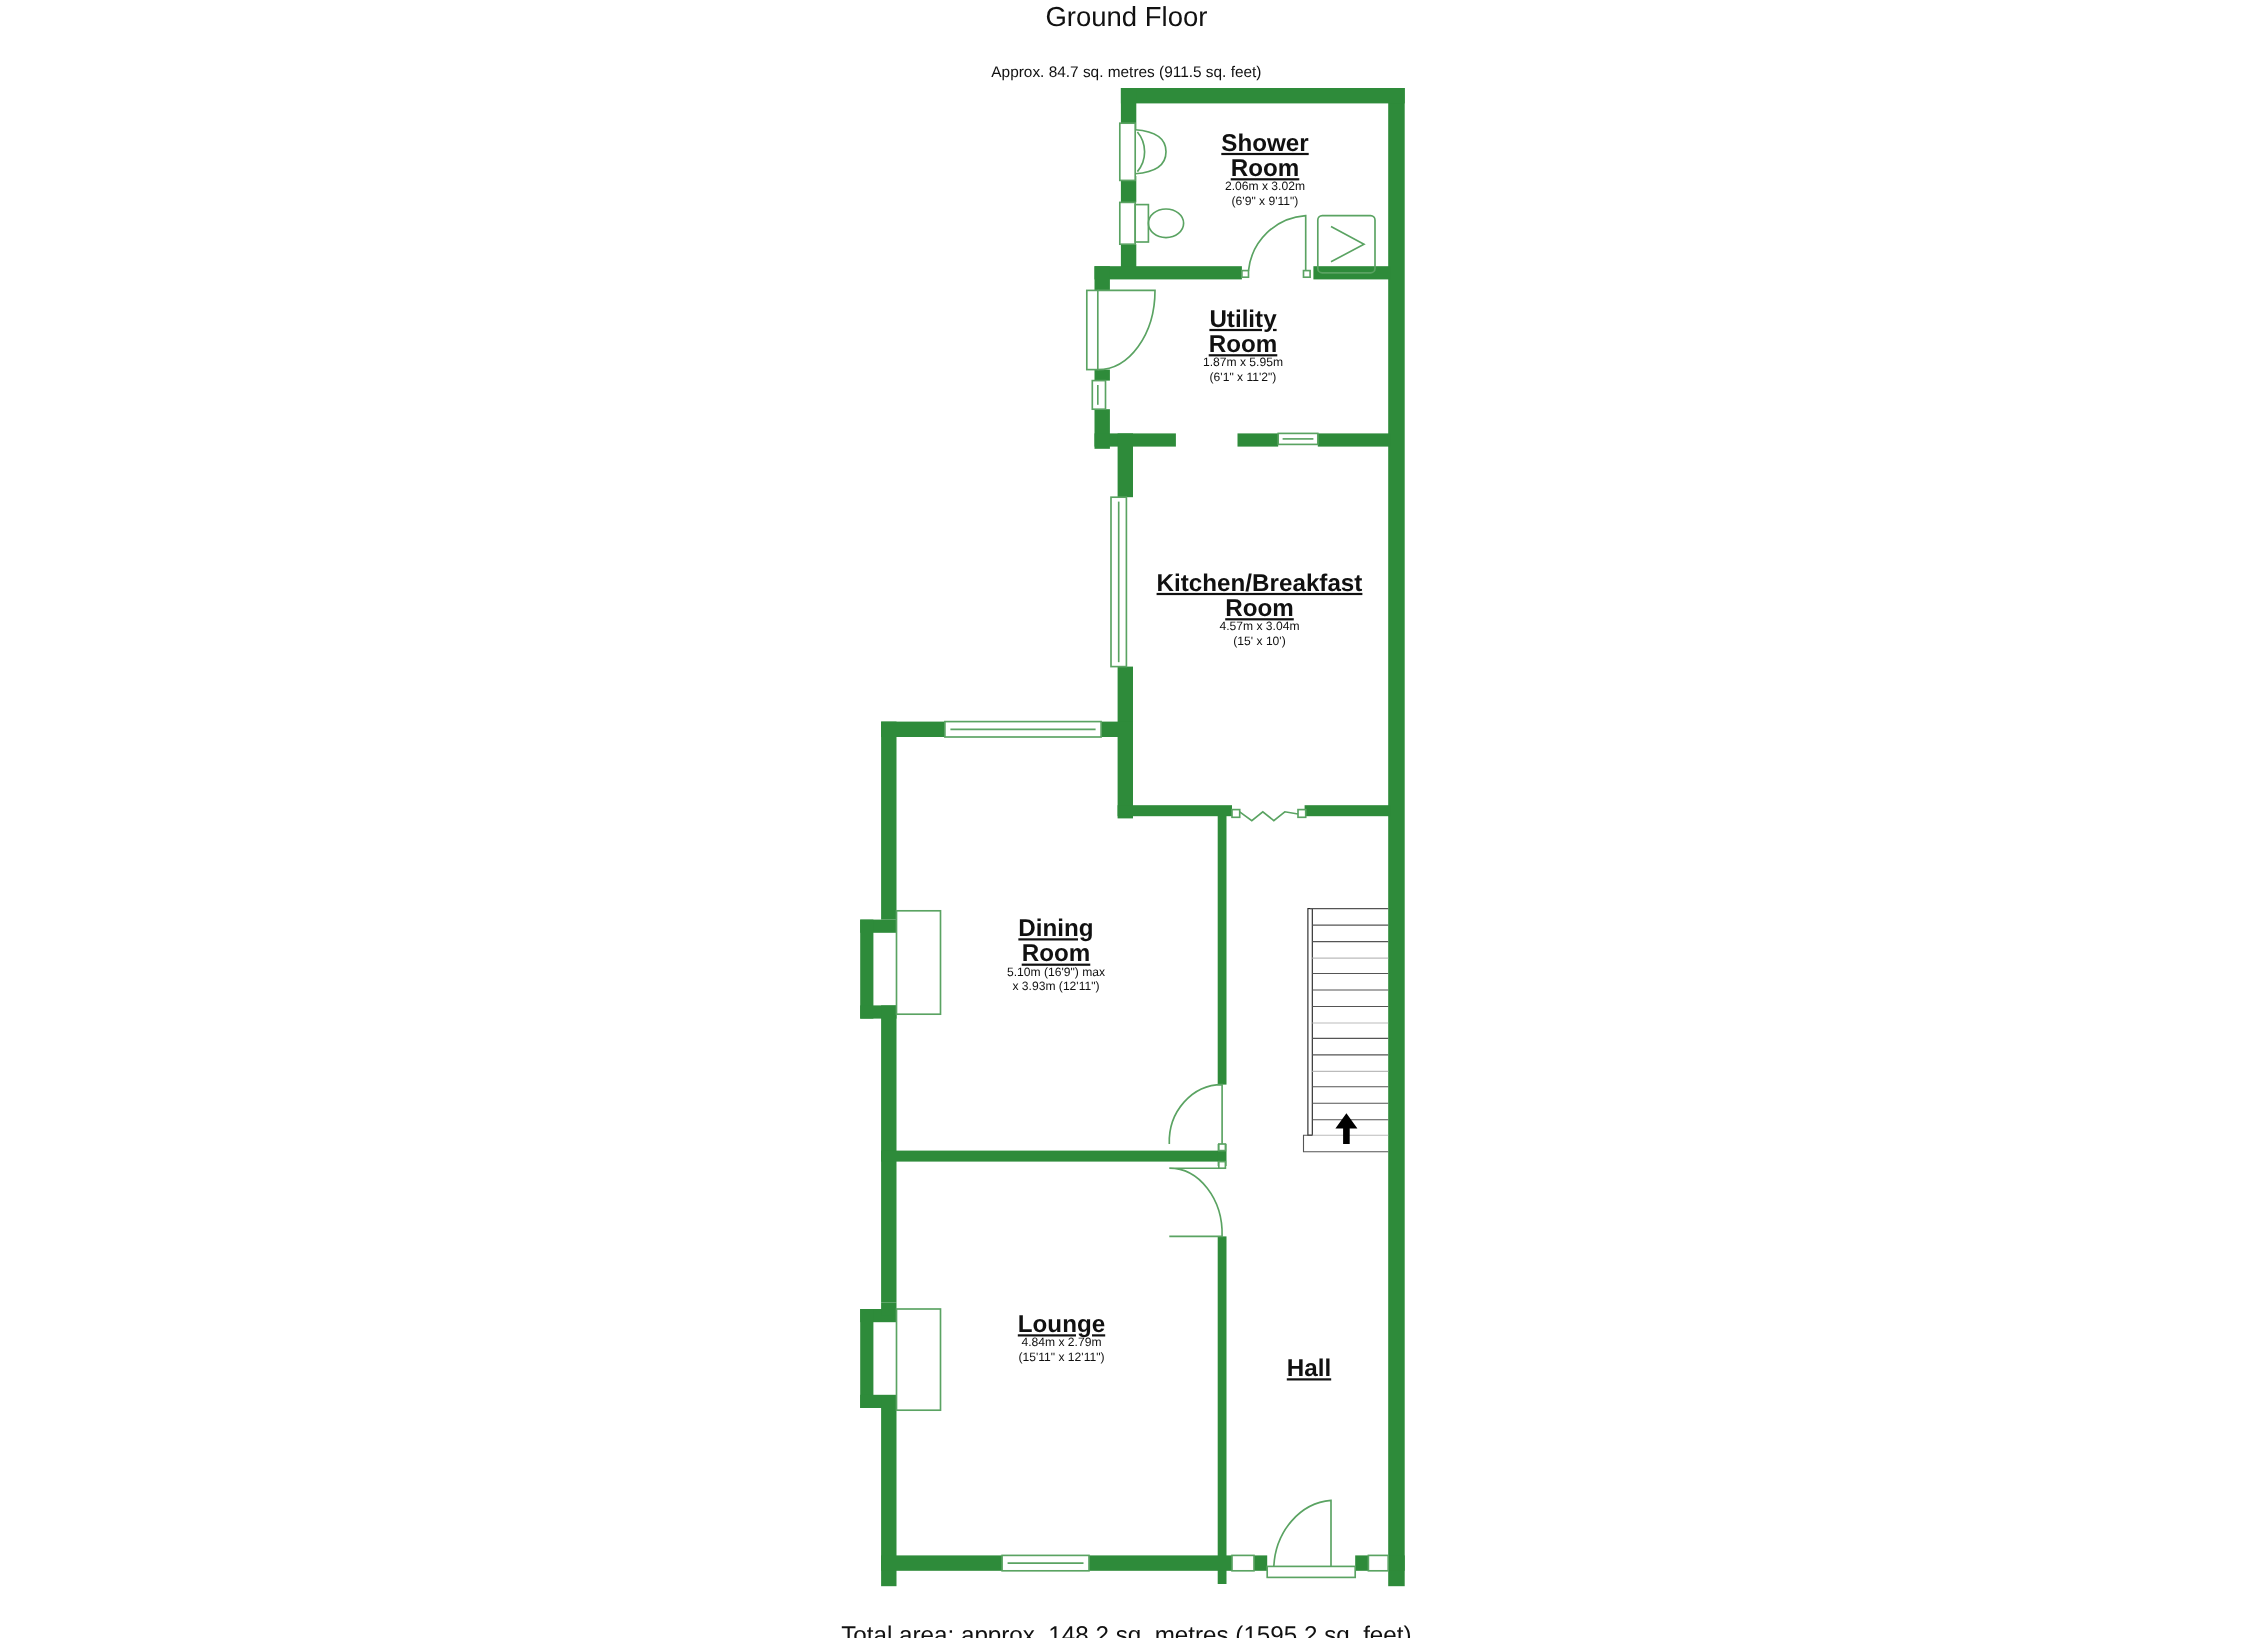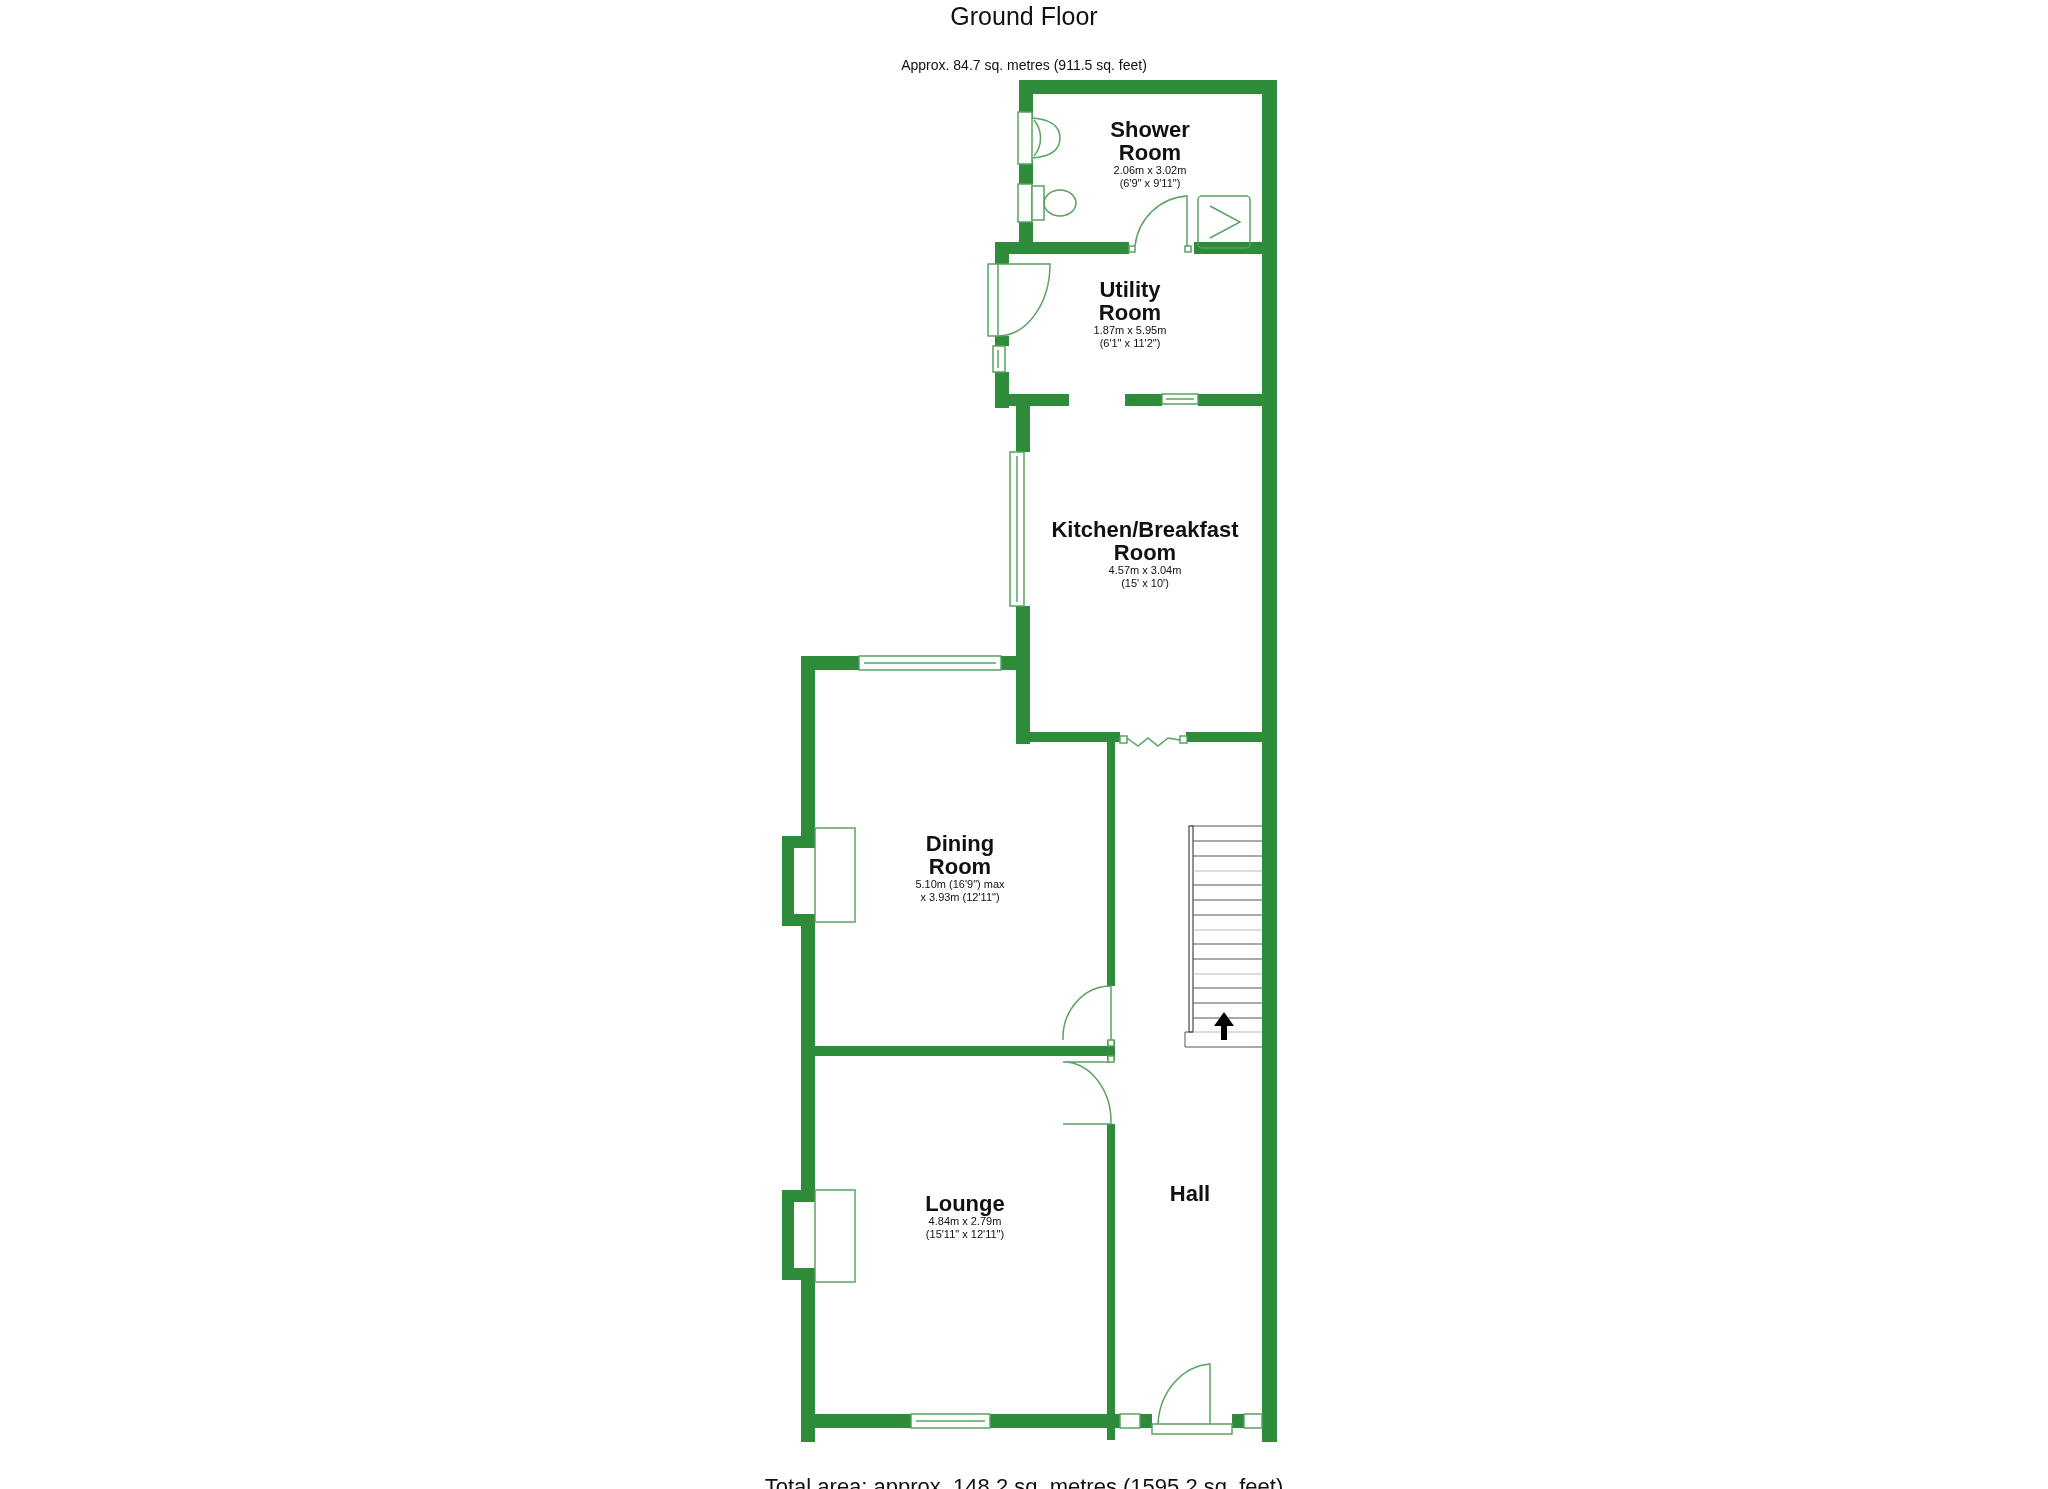--- a/index.html
+++ b/index.html
@@ -2,21 +2,21 @@
 <html><head>
 <meta charset="utf-8">
 <style>
   html, body { margin:0; padding:0; background:#ffffff; }
   body { width:2048px; height:1489px; position:relative; overflow:hidden; font-family:"Liberation Sans", sans-serif; color:#111; }
   .title { position:absolute; left:0; width:2048px; top:2px; text-align:center; font-weight:normal; font-size:25px; }
   .subtitle { position:absolute; left:0; width:2048px; top:34px; text-align:center; font-size:14px;margin-top:23px; }
   .total { position:absolute; left:0; width:2048px; top:1458px; text-align:center; font-size:22px;margin-top:16px; }
   svg { position:absolute; left:0; top:0; }
   .room-label { position:absolute; text-align:center; line-height:1.05; }
-  .room-name { font-weight:bold; font-size:22px; display:block; }
+  .room-name { font-weight:bold; font-size:22px; display:block;text-decoration:underline; }
   .room-dim { font-size:11px; display:block; line-height:1.15; }
 </style>
 </head>
 <body>
 
 <div class="title">Ground Floor</div>
 <div class="subtitle">Approx. 84.7 sq. metres (911.5 sq. feet)</div>
 
 <svg width="2048" height="1489" viewBox="0 0 2048 1489">
   <g fill="#2e8b3a">
@@ -182,17 +182,17 @@
   <span class="room-dim">5.10m (16'9") max</span>
   <span class="room-dim">x 3.93m (12'11")</span>
 </div>
 
 <div class="room-label" style="left:865px; top:1192px; width:200px;">
   <span class="room-name">Lounge</span>
   <span class="room-dim">4.84m x 2.79m</span>
   <span class="room-dim">(15'11" x 12'11")</span>
 </div>
 
-<div class="room-label" style="left:1135px; top:1182px; width:110px;">
+<div class="room-label" style="left:1135px; top:1232px; width:110px;">
   <span class="room-name">Hall</span>
 </div>
 
 <div class="total">Total area: approx. 148.2 sq. metres (1595.2 sq. feet)</div>
 
 </body></html>

